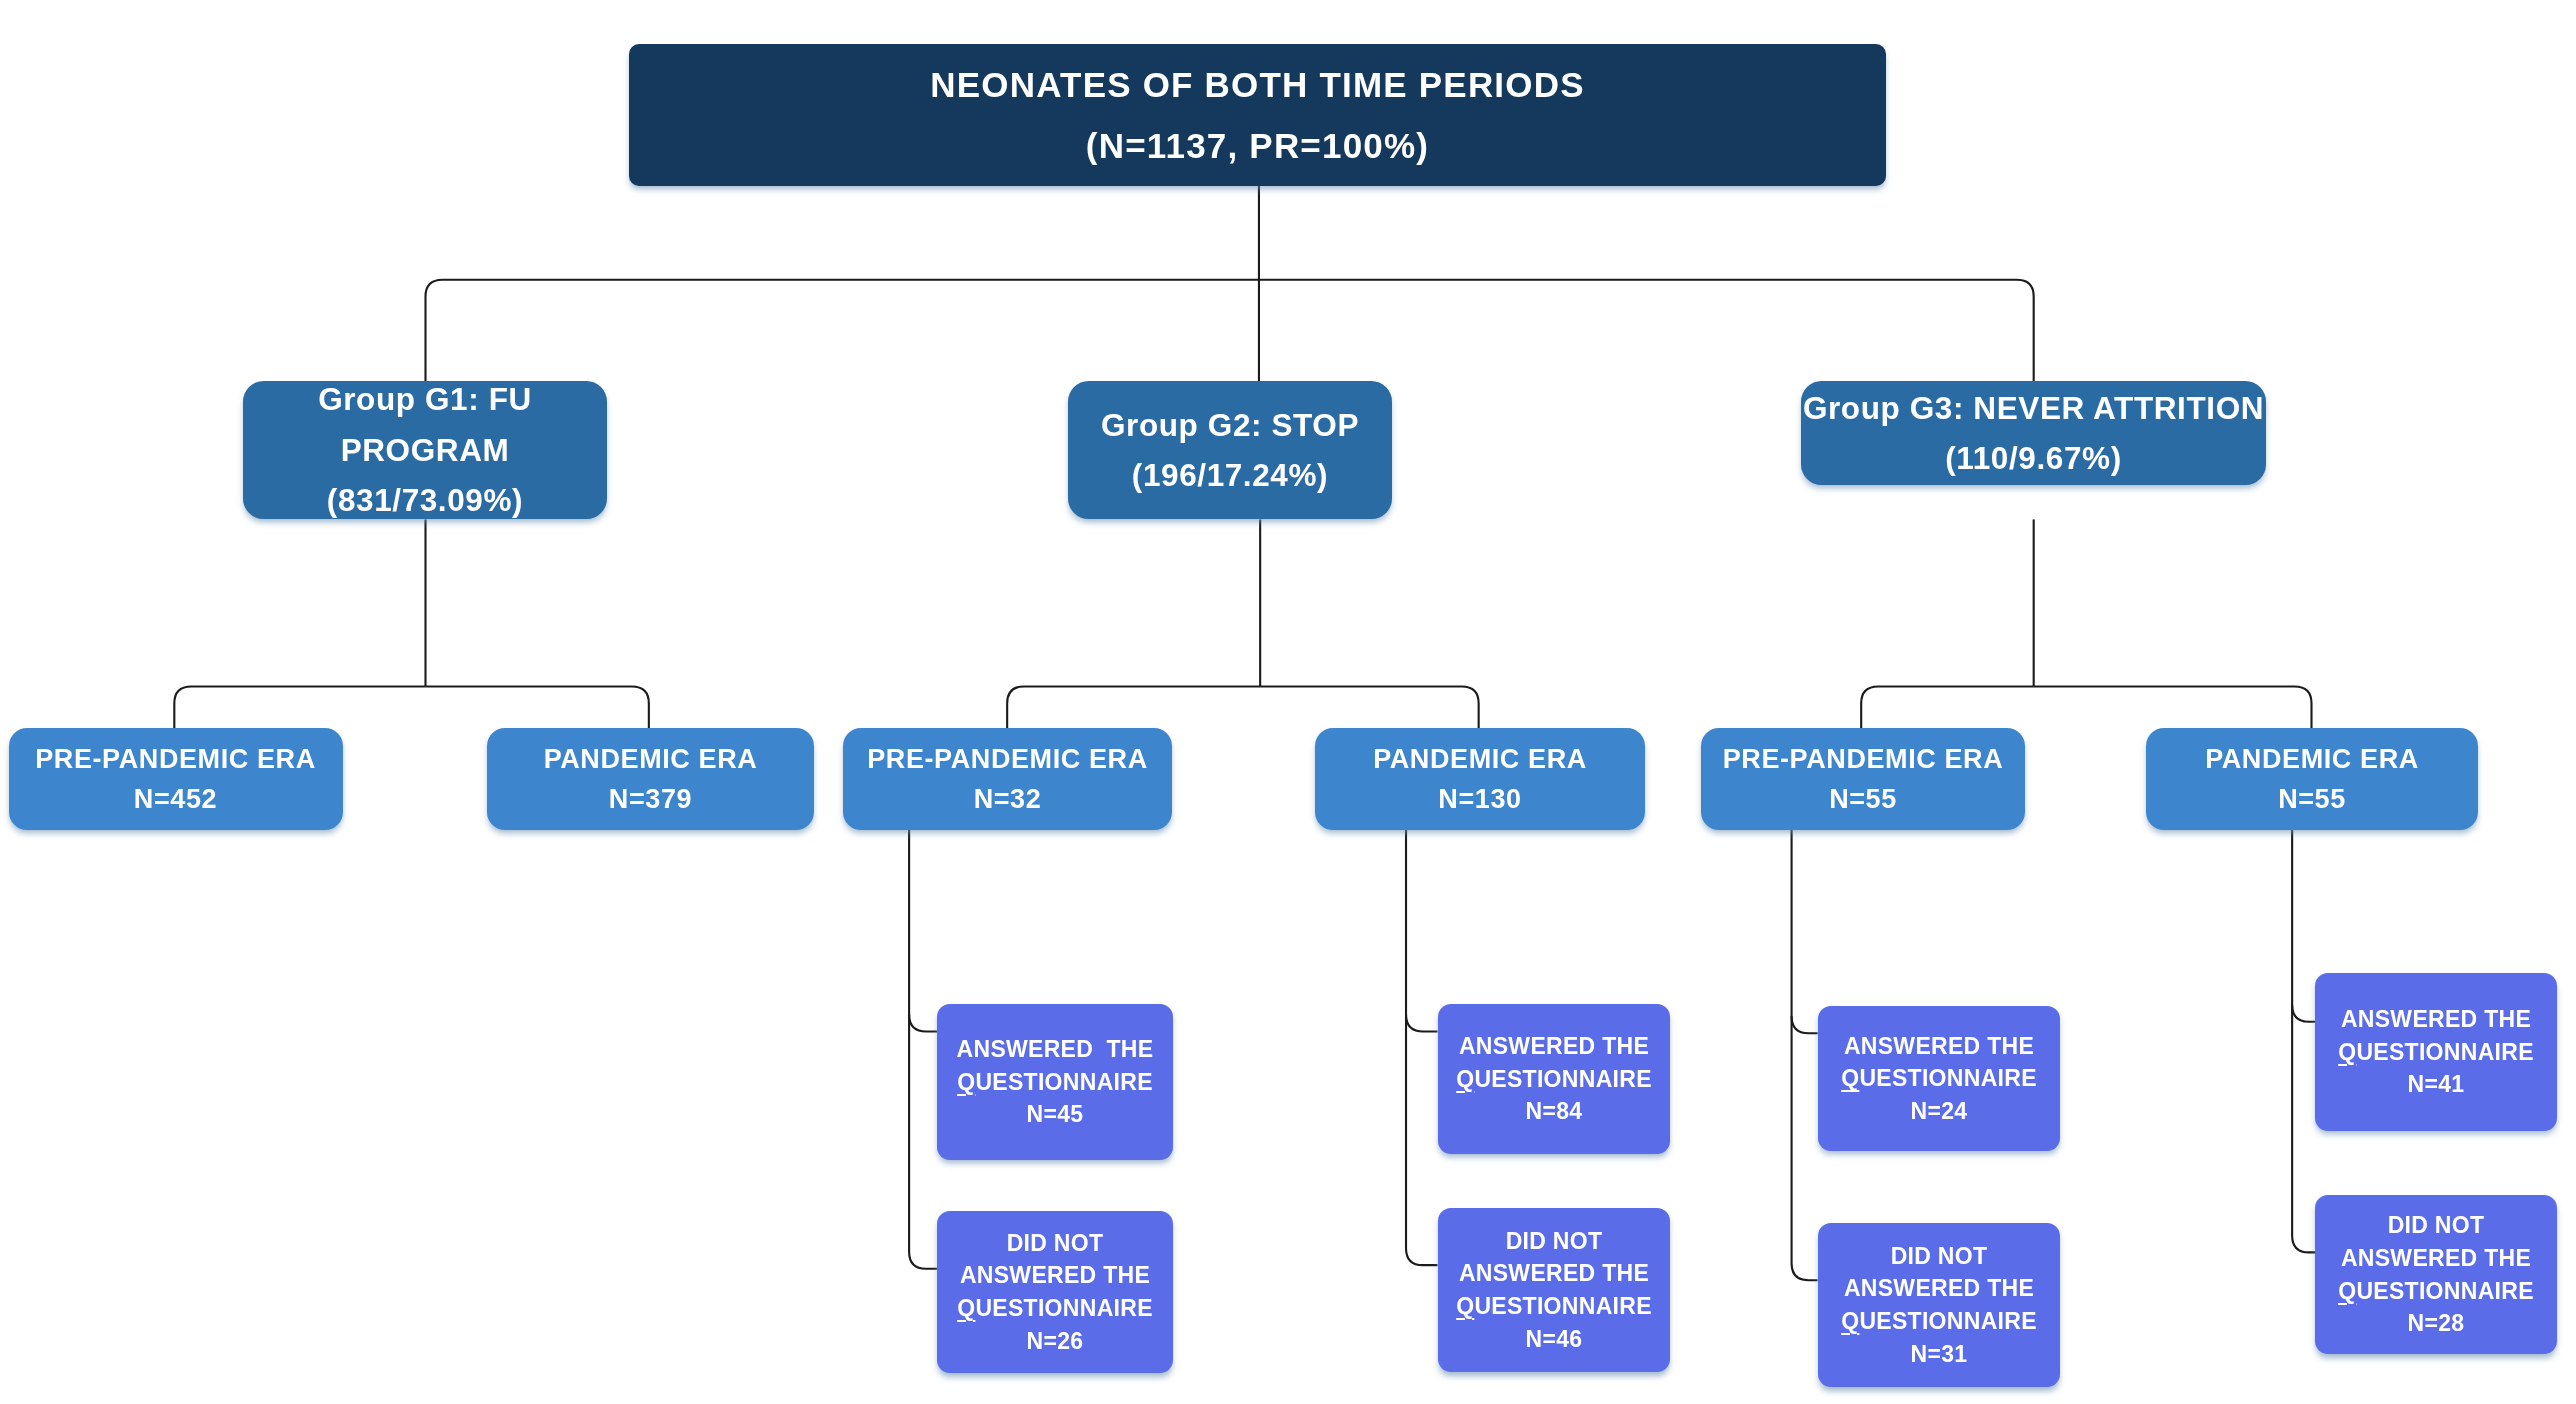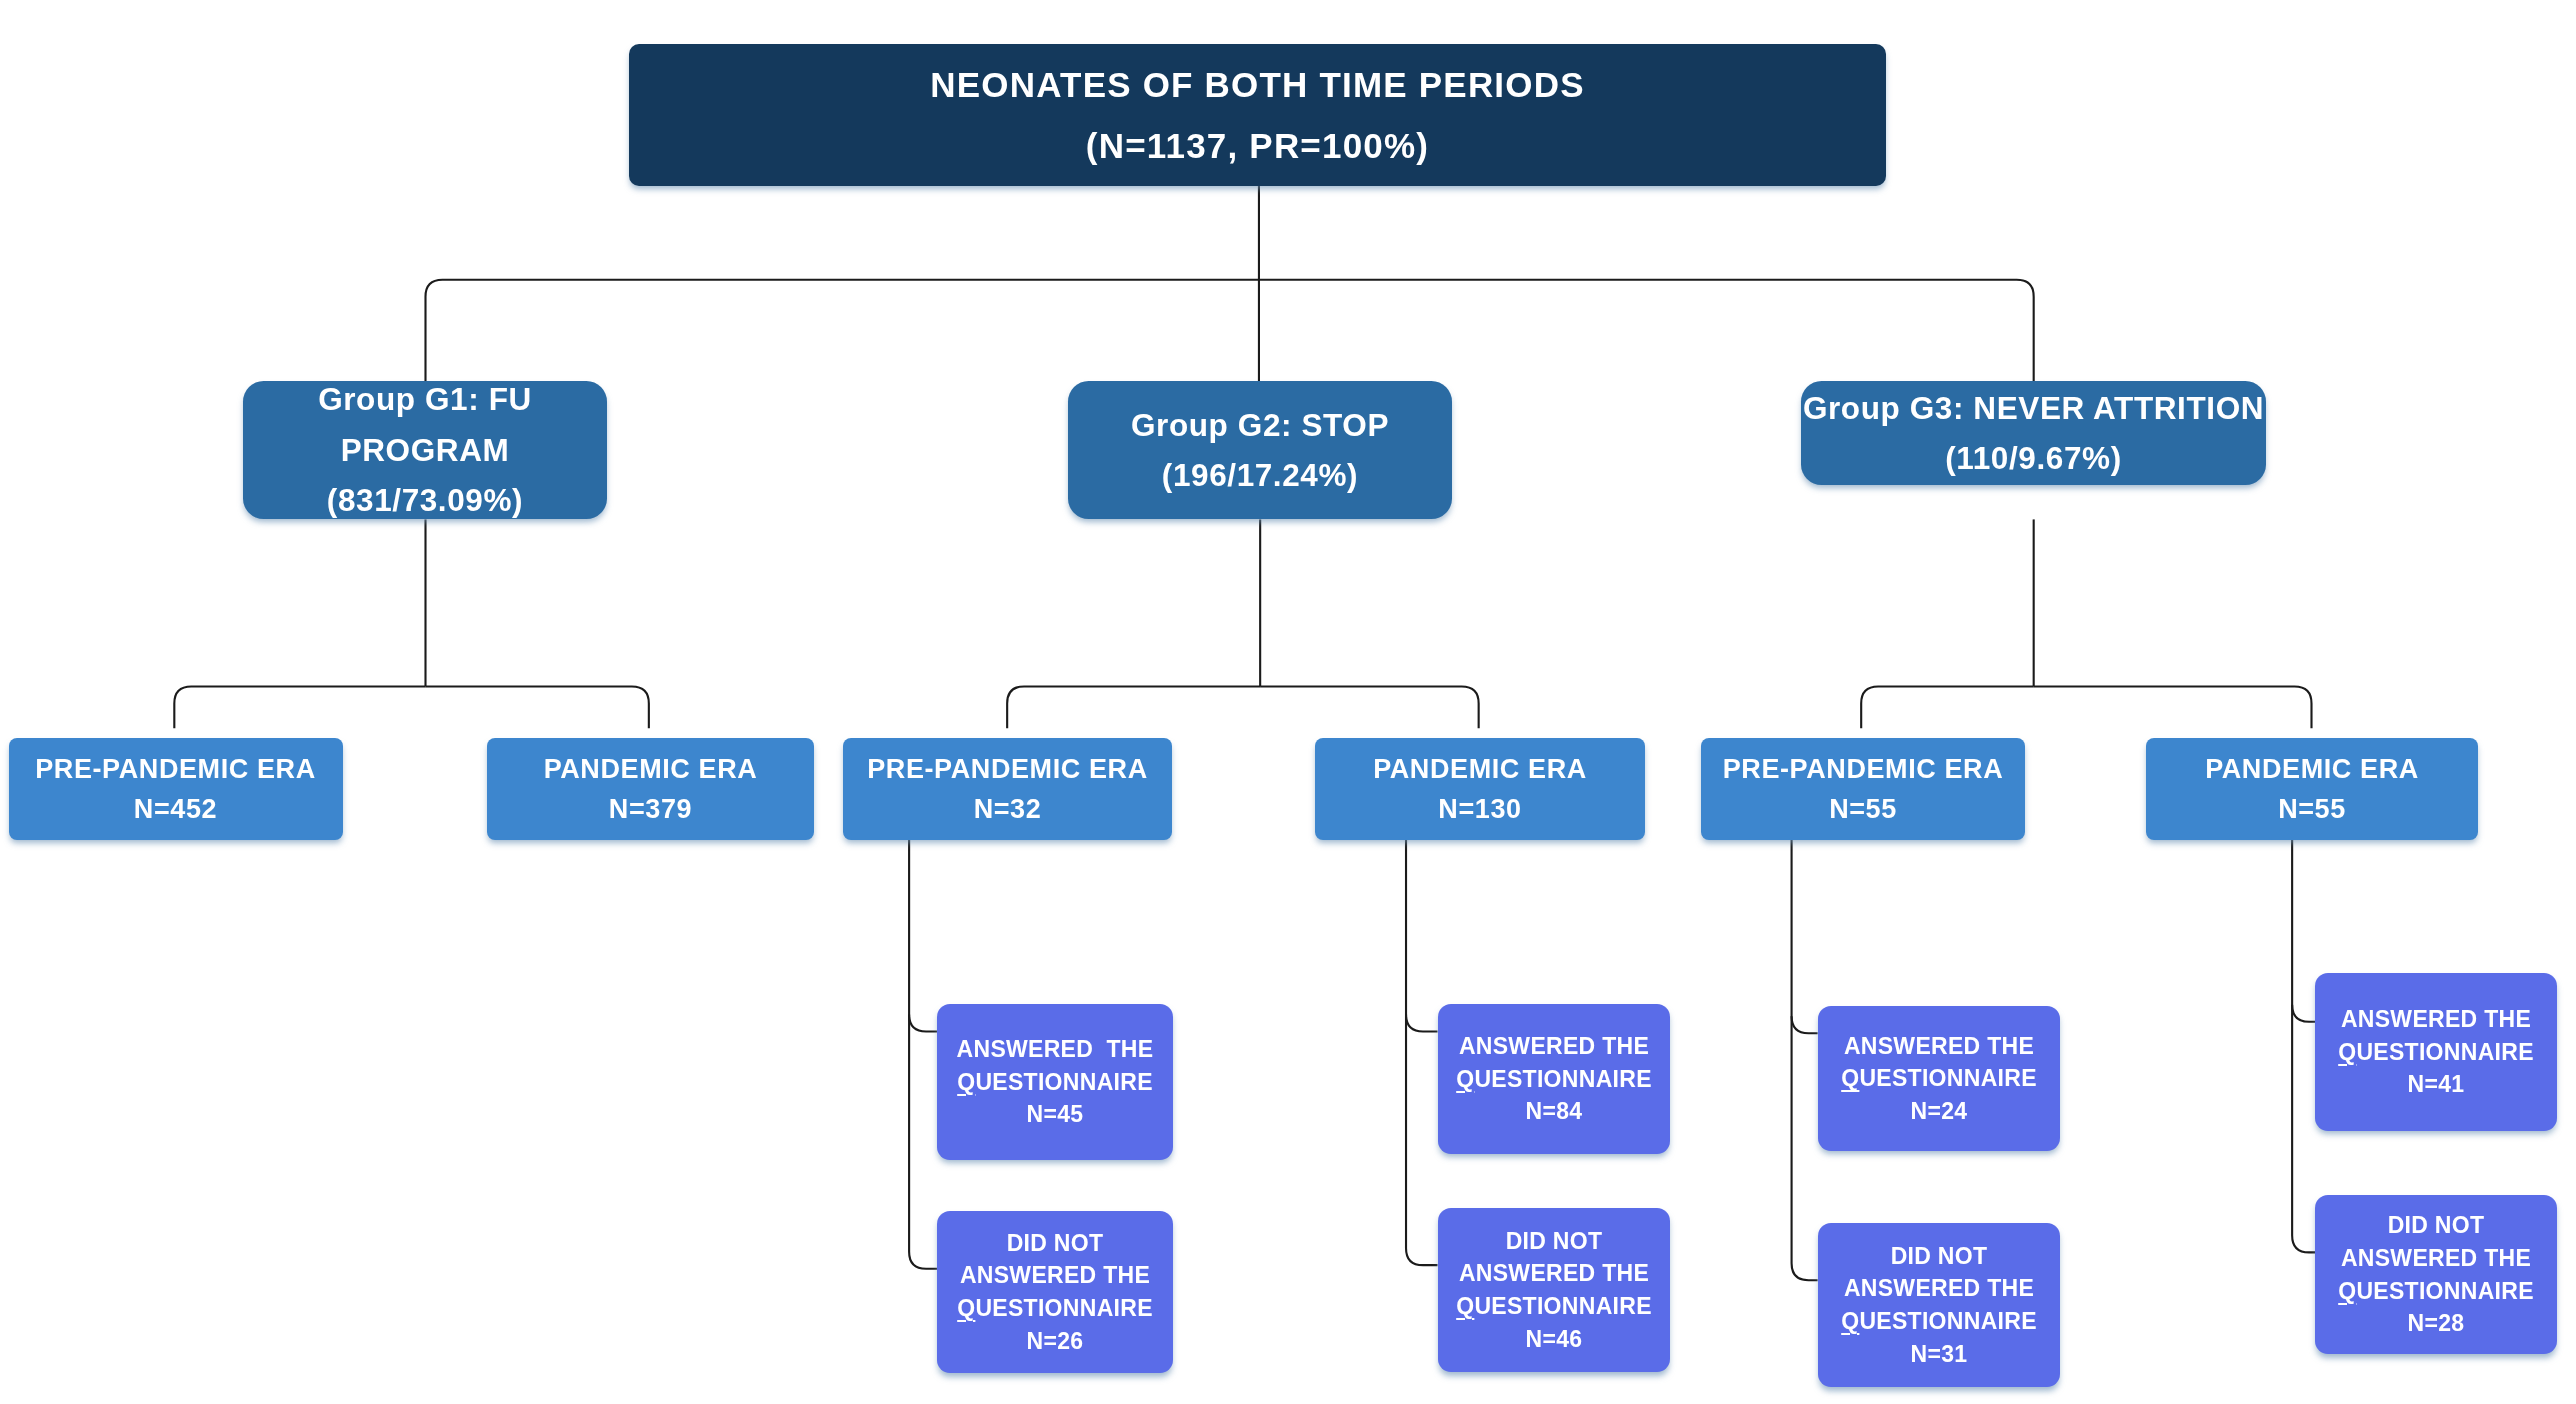--- a/index.html
+++ b/index.html
@@ -15,21 +15,21 @@
   svg.connectors path{fill:none;stroke:var(--connector);stroke-width:3.5px;}
   .node{
     position:absolute;display:flex;align-items:center;justify-content:center;
     color:var(--text);font-weight:700;text-align:center;box-sizing:border-box;
     box-shadow:0 4.8px 6px -1.8px rgba(107,146,181,0.65);
   }
   .box-text{width:100%;}
   .line{white-space:pre-wrap;}
   .root{background:var(--root_bg);font-size:35px;letter-spacing:1.2px;line-height:1.75;border-radius:10px;}
   .group{background:var(--group_bg);font-size:31.5px;letter-spacing:0.6px;line-height:1.6;border-radius:20.6px;}
-  .era{background:var(--era_bg);font-size:27px;letter-spacing:0.6px;line-height:1.5;border-radius:8px;margin-top:10px;}
+  .era{background:var(--era_bg);font-size:27px;letter-spacing:0.6px;line-height:1.5;border-radius:18px;}
   .qbox{background:var(--questionnaire_bg);font-size:23px;letter-spacing:0.3px;line-height:1.42;border-radius:13px;}
   .u1{text-decoration:underline;text-decoration-thickness:2.4px;text-underline-offset:3.6px;}
 </style>
 </head>
 <body>
 
 <div class="canvas">
 
   <svg class="connectors" width="2576" height="1405" viewBox="0 0 4256 2321">
 
@@ -68,21 +68,21 @@
         <div class="line">(N=1137, PR=100%)</div>
       </div>
   </div>
 
   <div class="node group" style="left:243px;top:381px;width:364px;height:138px;">
     <div class="box-text">
         <div class="line">Group G1: FU PROGRAM</div>
         <div class="line">(831/73.09%)</div>
       </div>
   </div>
-  <div class="node group" style="left:1068px;top:381px;width:384px;height:138px;">
+  <div class="node group" style="left:1068px;top:381px;width:324px;height:138px;">
     <div class="box-text">
         <div class="line">Group G2: STOP</div>
         <div class="line">(196/17.24%)</div>
       </div>
   </div>
   <div class="node group" style="left:1801px;top:381px;width:465px;height:104px;">
     <div class="box-text">
         <div class="line">Group G3: NEVER ATTRITION</div>
         <div class="line">(110/9.67%)</div>
       </div>

